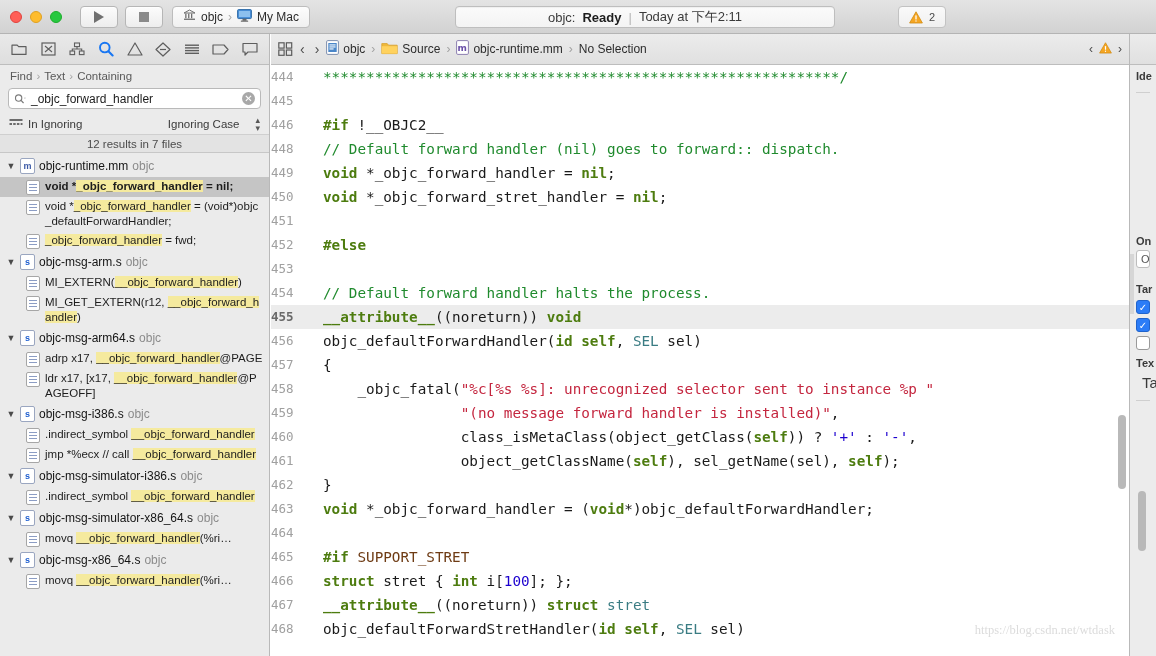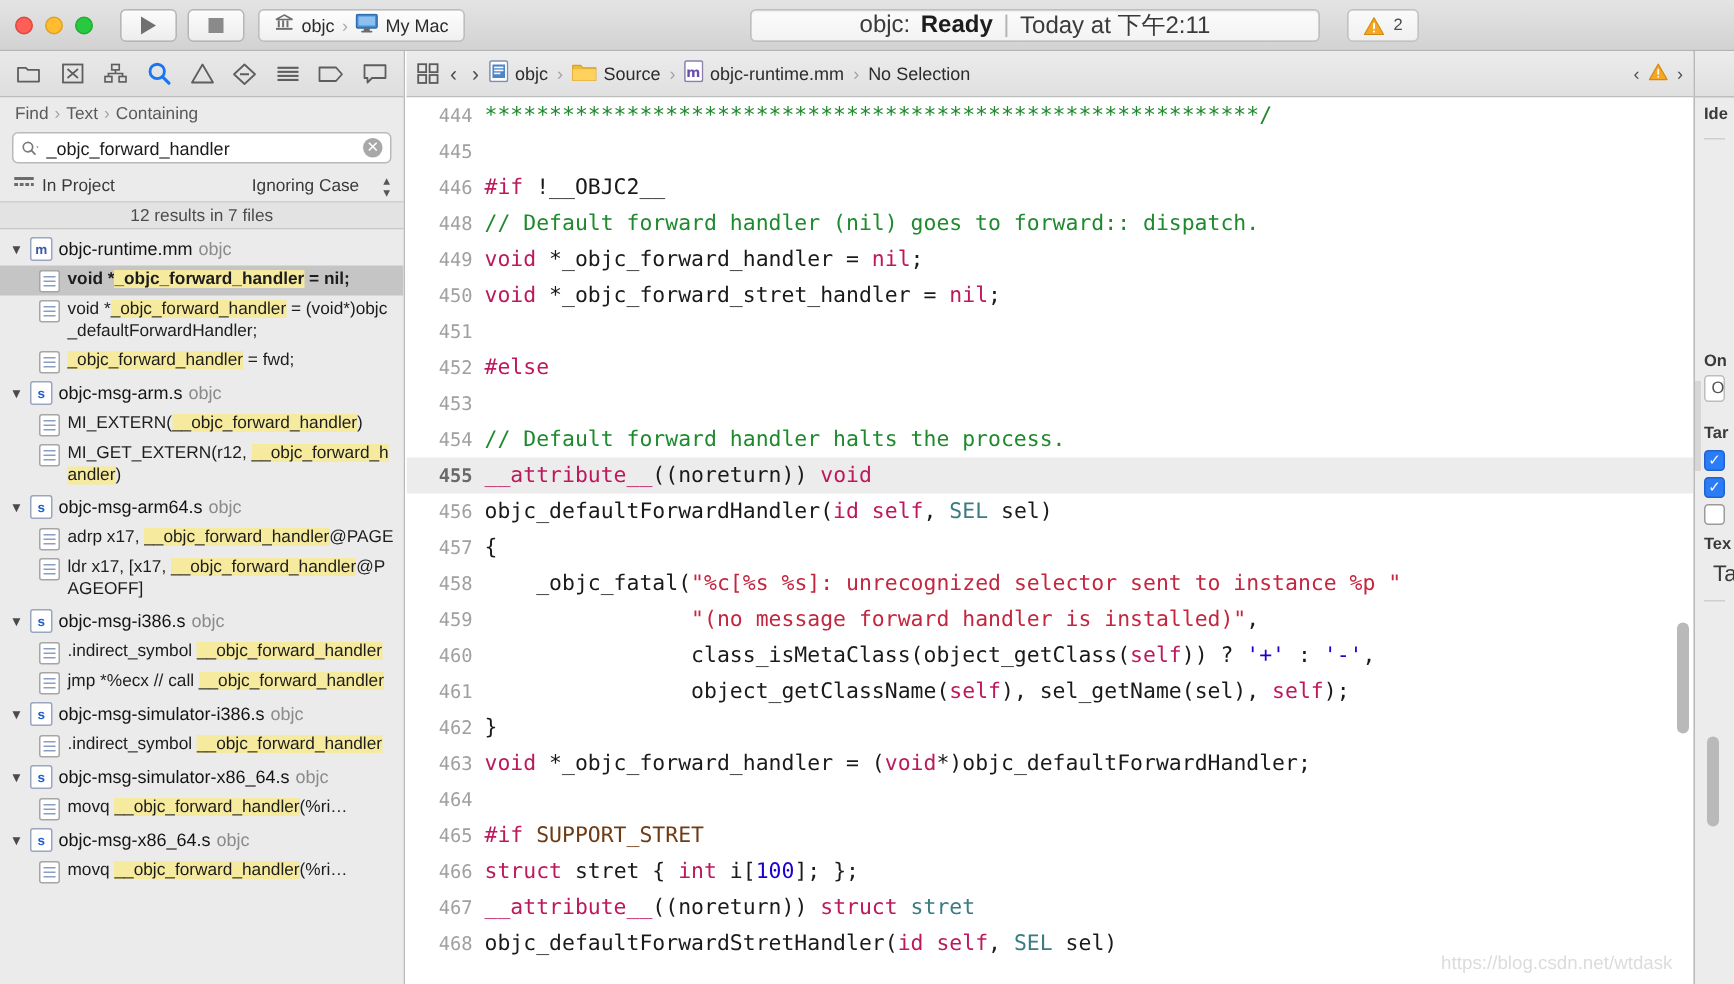--- a/index.html
+++ b/index.html
@@ -44,23 +44,22 @@
     display: flex; align-items: center; gap: 5px;
     font-size: 12px; color: #2b2b2b;
   }
   .scheme .sep { color: #a9a9a9; font-size: 12px; }
 
   .statusbox {
     position: absolute; left: 455px; top: 6px; width: 380px; height: 22px;
     background: linear-gradient(to bottom, #fbfbfb, #f3f3f3);
     border: 1px solid #bebebe; border-radius: 4px;
     display: flex; align-items: center; justify-content: center;
-    gap: 7px; font-size: 16px; color: #3a3a3a;
+    gap: 7px; font-size: 13px; color: #3a3a3a;
     box-shadow: 0 1px 1px rgba(0,0,0,.05) inset;
-    margin-left: 45px;
   }
   .statusbox b { font-weight: bold; color: #1d1d1d; }
   .statusbox .vbar { color: #b5b5b5; }
 
   .warnbox {
     position: absolute; left: 898px; top: 6px; height: 22px; padding: 0 10px;
     background: linear-gradient(to bottom, #fafafa, #f0f0f0);
     border: 1px solid #c2c2c2; border-radius: 4px;
     display: flex; align-items: center; gap: 6px;
     font-size: 11px; color: #4a4a4a;
@@ -176,41 +175,41 @@
 
   .code {
     flex: 1; position: relative; overflow: hidden;
     font-family: "DejaVu Sans Mono", "Liberation Mono", monospace;
     font-size: 14.3px; line-height: 24px;
     background: #ffffff;
   }
   .codeline { position: relative; height: 24px; white-space: pre; }
   .codeline.cur { background: #ececec; }
   .ln {
-    position: absolute; left: 0; width: 44px; text-align: right;
+    position: absolute; left: 0; width: 44px; 
     color: #a0a0a0; font-size: 12.5px; line-height: 24px;
     font-family: "DejaVu Sans Mono", "Liberation Mono", monospace;
   }
   .codeline.cur .ln { color: #6a6a6a; font-weight: bold; }
   .src { position: absolute; left: 52px; top: 0; line-height: 24px; color: #1a1a1a; }
-  .k  { color: #be185d; }      
+  .k  { color: #4d7c0f; font-weight: bold; }      
   .c  { color: #1f8a2d; }      
   .s  { color: #c4263f; }      
   .n  { color: #1c00cf; }      
   .t  { color: #3a7c83; }      
   .pp { color: #6e3b14; }      
 
   .vscroll {
     position: absolute; right: 3px; top: 350px; width: 8px; height: 74px;
     background: #b9b9b9; border-radius: 4px;
   }
   .watermark {
-    position: absolute; right: 14px; bottom: 2px;
+    position: absolute; right: 14px; bottom: 14px;
     font-size: 12.5px; color: #dcdcdc;
-    font-family: Liberation Sans, sans-serif; pointer-events: none;
+    font-family: Liberation Serif, serif; pointer-events: none;
   }
 
   
   .inspector {
     position: absolute; left: 1129px; top: 34px; width: 27px; height: 622px;
     background: #ececec; border-left: 1px solid #b9b9b9;
     overflow: hidden;
   }
   .insp-head {
     height: 31px; background: linear-gradient(to bottom, #ececec, #e0e0e0);
@@ -392,21 +391,21 @@
       <span class="left">
         <span>
           <svg width="14" height="11" viewBox="0 0 14 11">
               <rect x="0.5" y="1" width="13" height="2" fill="#6c6c6c"></rect>
               <rect x="0.5" y="5" width="2.5" height="2" fill="#6c6c6c"></rect>
               <rect x="4.2" y="5" width="2.5" height="2" fill="#6c6c6c"></rect>
               <rect x="7.9" y="5" width="2.5" height="2" fill="#6c6c6c"></rect>
               <rect x="11.6" y="5" width="1.9" height="2" fill="#6c6c6c"></rect>
             </svg>
         </span>
-        <span>In Project</span>
+        <span>In Ignoring</span>
       </span>
       <span class="right">
         <span>Ignoring Case</span>
         <span class="stepper">▴<br>▾</span>
       </span>
     </div>
 
     <div class="resultcount">12 results in 7 files</div>
 
     <div class="resultlist">

